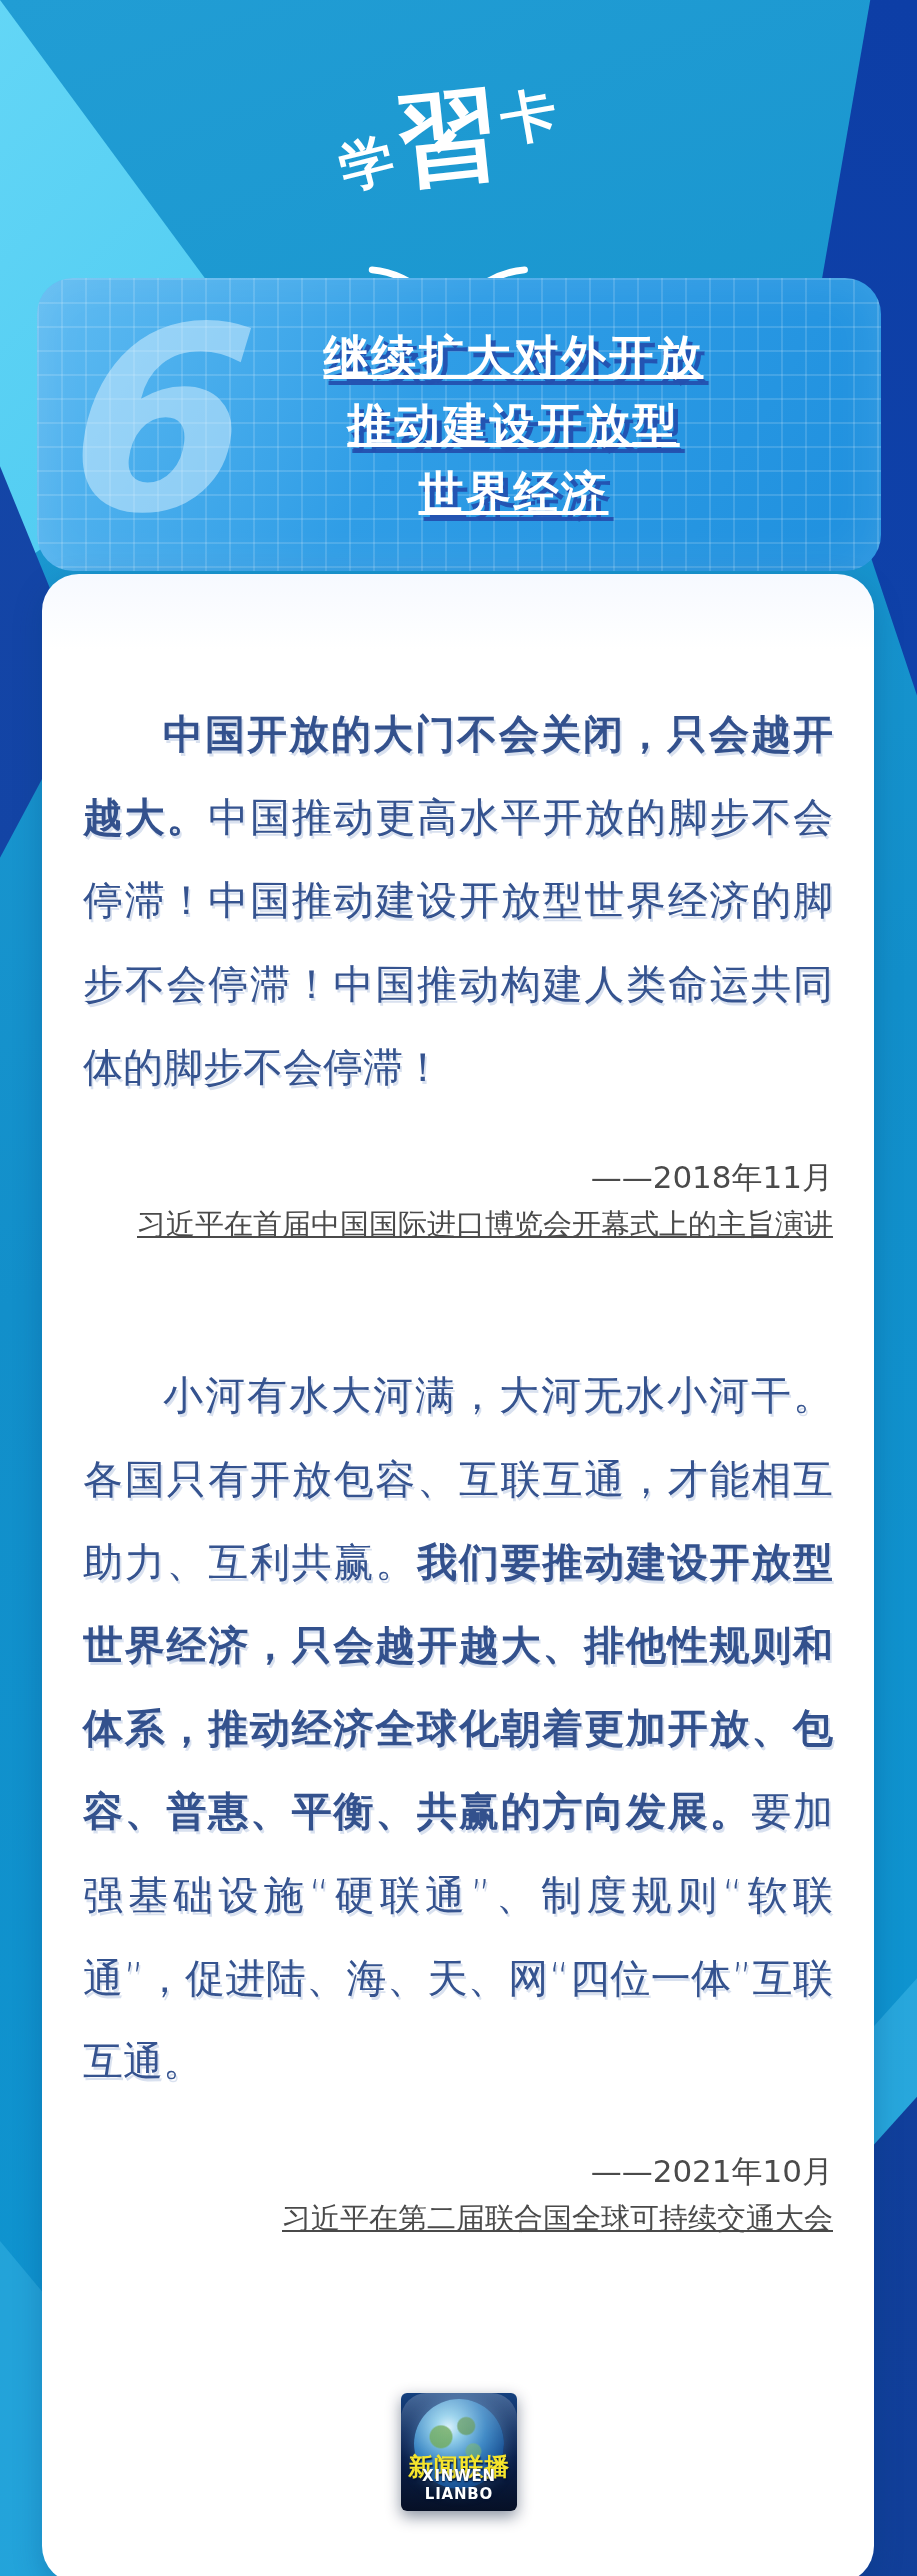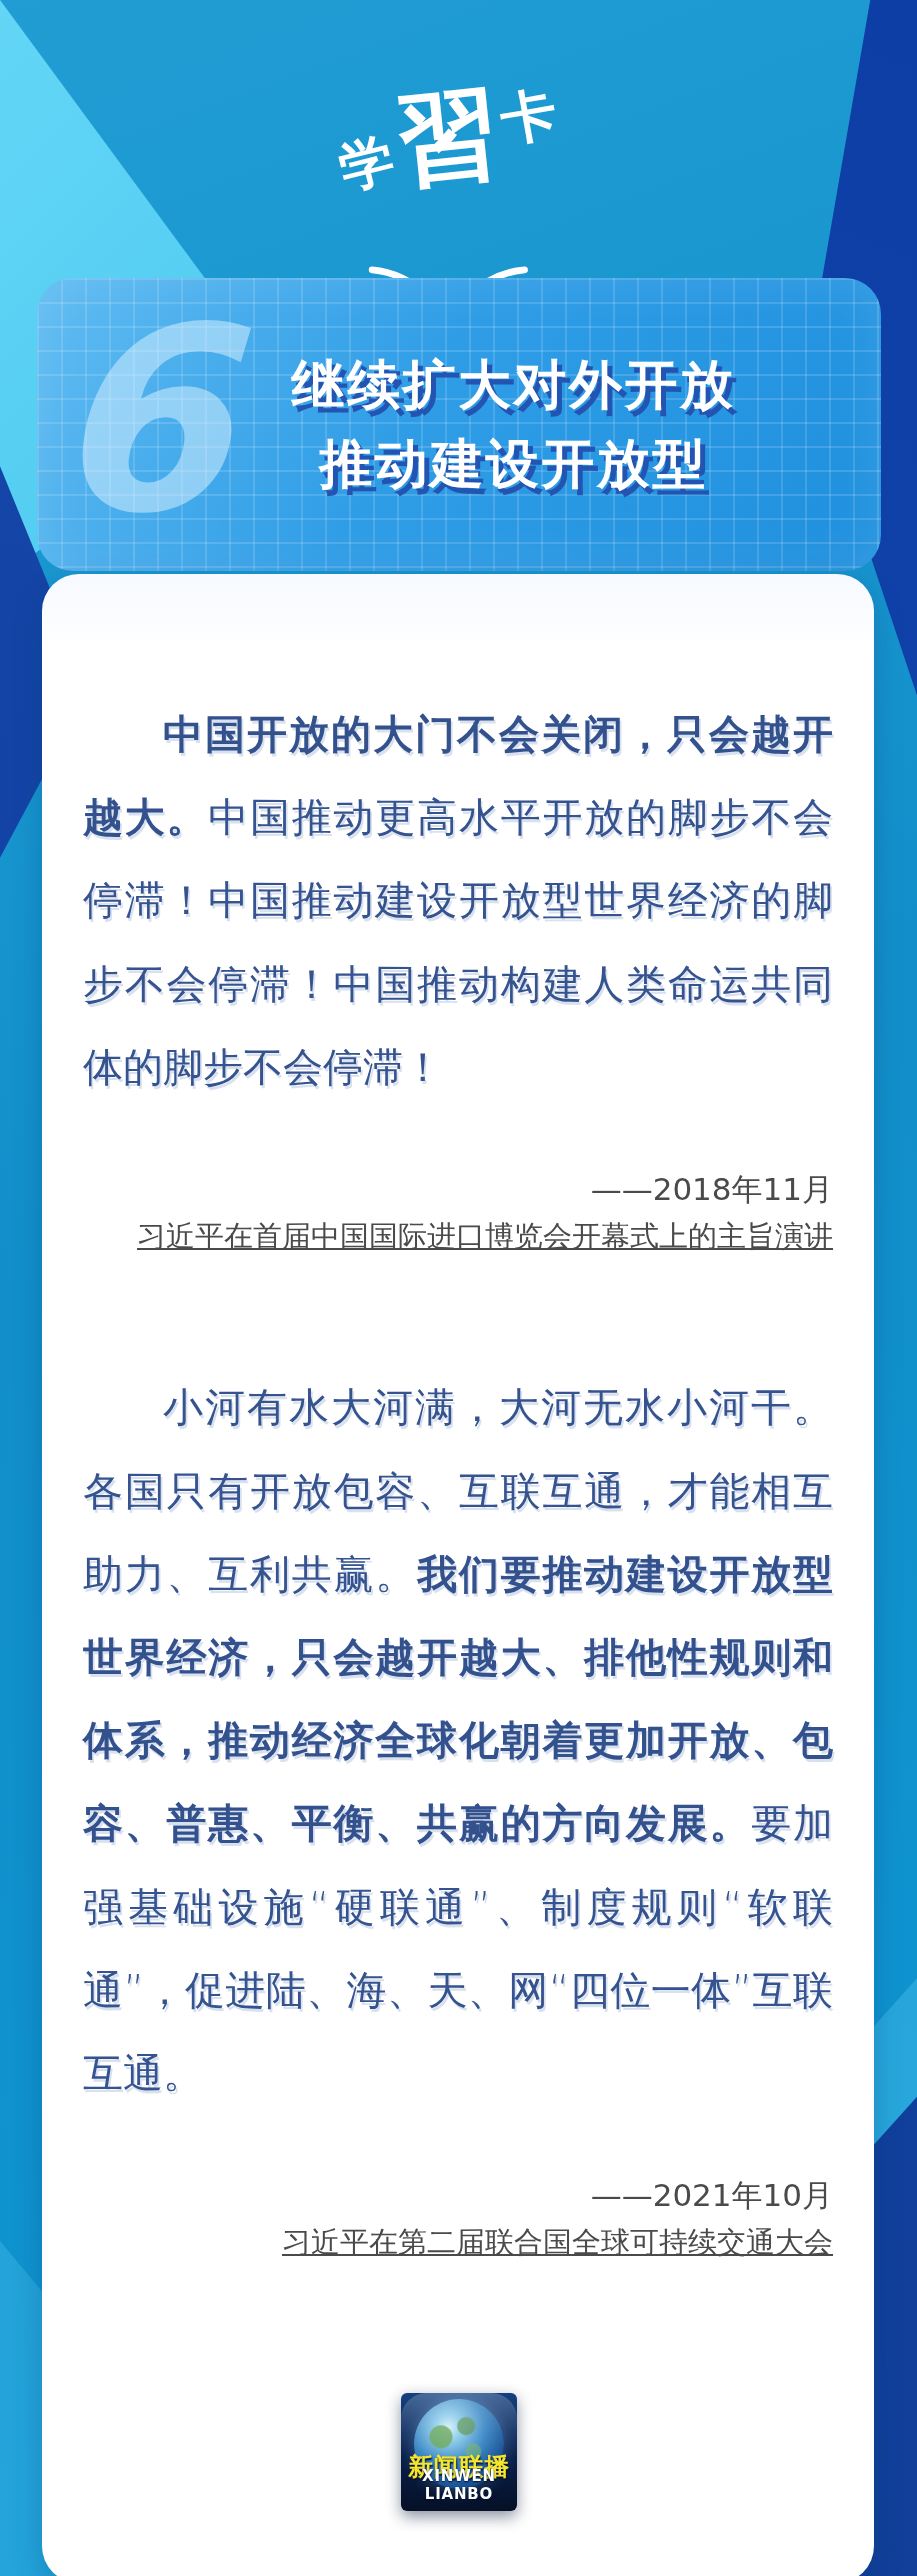--- a/index.html
+++ b/index.html
@@ -44,39 +44,40 @@
   .big-num{
     position:absolute;left:36px;top:15.3px;font-size:255px;line-height:1;
     font-weight:800;font-style:italic;transform:skewX(-6deg);
     color:rgba(222,244,255,0.50);
   }
   .title-lines{
     position:absolute;inset:0;padding-left:109px;
     display:flex;flex-direction:column;align-items:center;justify-content:center;gap:5.1px;
   }
   .title-line{
-    font-size:53px;font-weight:900;color:#ffffff;letter-spacing:2.5px;line-height:1.4;
+    font-size:45px;font-weight:900;color:#ffffff;letter-spacing:2.5px;line-height:1.4;
     text-shadow:5.1px 6px 0 rgba(35,80,175,0.95);
+    text-decoration:underline;
   }
 
   
   .quote-card{
     position:absolute;left:42px;top:574px;width:832px;height:2009px;border-radius:37px;
     background:linear-gradient(180deg,#f6f9ff 0%,#ffffff 76px);
     box-shadow:0 10.2px 29px rgba(8,60,120,0.28);
     box-sizing:border-box;padding:119px 41px 0 41px;
   }
   .para{
     margin:0;font-size:40px;line-height:2.08;color:#35538f;
     text-align:justify;text-indent:2em;font-weight:300;
     text-shadow:1.7px 2.5px 0 rgba(160,180,215,0.40);
   }
   .para strong{font-weight:800;color:#33518d;}
   .para2{margin-top:107px;}
-  .attr{margin-top:56px;text-align:right;color:#4a4a4a;}
+  .attr{margin-top:44px;text-align:right;color:#4a4a4a;}
   .attr-date{font-size:31px;line-height:1.55;font-weight:400;}
   .attr-src{font-size:29px;line-height:1.6;font-weight:300;text-decoration:underline;}
 
   
   .app-icon{
     position:absolute;left:401px;top:2393px;width:116px;height:118px;border-radius:6px;
     background:linear-gradient(180deg,#15407e 0%,#0a1f4a 55%,#061026 100%);
     overflow:hidden;box-shadow:0 5.1px 15.3px rgba(3,20,50,0.45);
   }
   .icon-gloss{position:absolute;inset:0;border-radius:25.5px;
@@ -134,20 +135,21 @@
         <path d="M246 96 L264 96 L264 140 L255 130 L246 140 Z" fill="#ffffff"></path>
       </svg>
     </div>
   </header>
 
   <section class="title-card">
     <span class="big-num">6</span>
     <div class="title-lines">
       <div class="title-line">继续扩大对外开放</div>
       <div class="title-line">推动建设开放型</div>
+      <div class="title-line">世界经济</div>
     </div>
   </section>
 
   <section class="quote-card">
     <p class="para"><strong>中国开放的大门不会关闭，只会越开越大。</strong><span>中国推动更高水平开放的脚步不会停滞！中国推动建设开放型世界经济的脚步不会停滞！中国推动构建人类命运共同体的脚步不会停滞！</span></p>
     <div class="attr">
       <div class="attr-date">——2018年11月</div>
       <div class="attr-src">习近平在首届中国国际进口博览会开幕式上的主旨演讲</div>
     </div>
 

